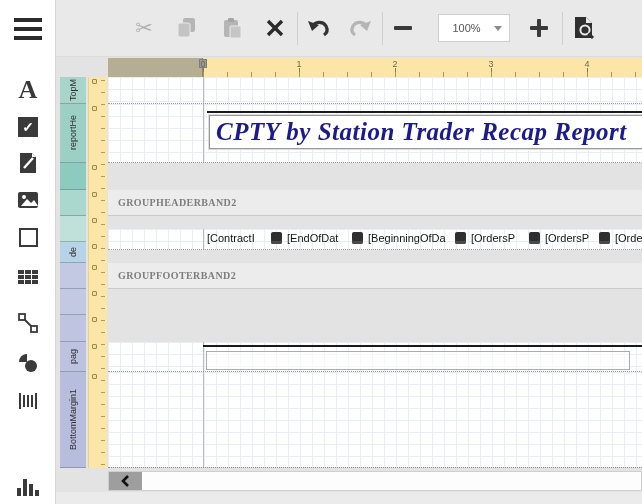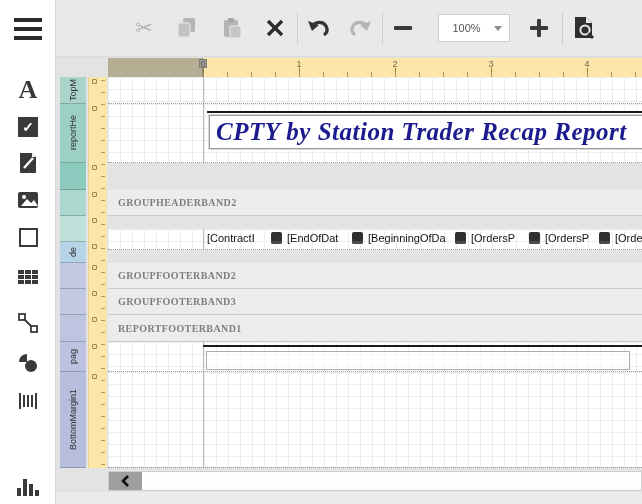--- a/index.html
+++ b/index.html
@@ -316,26 +316,20 @@
         <span class="ficon"></span>
       <span class="field" style="width:40px">
           <span>[Order</span>
         </span>
     </div>
   </div>
 
   <div class="row bar" style="top:186px;height:26px">
       <span>GROUPFOOTERBAND2</span>
     </div>
-  <div class="row bar" style="top:212px;height:26px">
-      <span>GROUPFOOTERBAND3</span>
-    </div>
-  <div class="row bar" style="top:238px;height:27px">
-      <span>REPORTFOOTERBAND1</span>
-    </div>
 
   <div class="row grid" style="top:265px;height:30px">
     <i class="zline"></i>
     <div class="blackline" style="top:3px;left:95px"></div>
     <div class="pfbox"></div>
   </div>
 
   <div class="row grid" style="top:295px;height:96px;border-bottom:none">
       <i class="zline"></i>
     </div>

